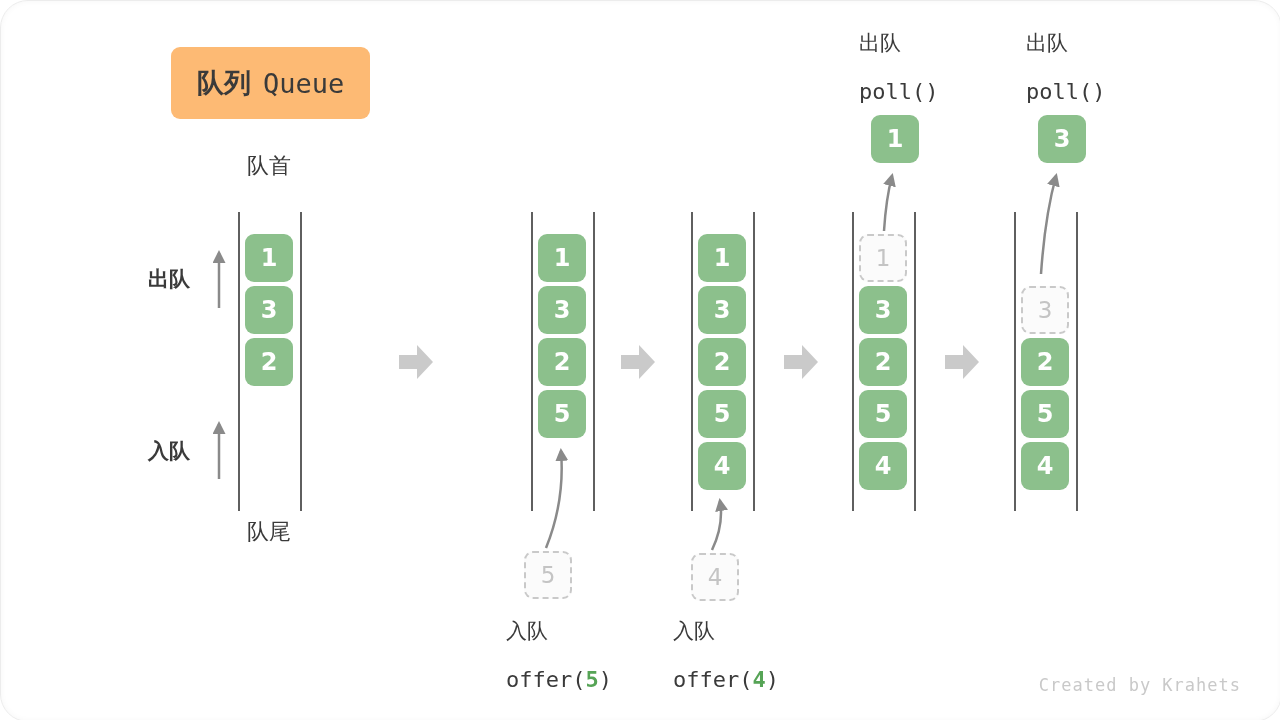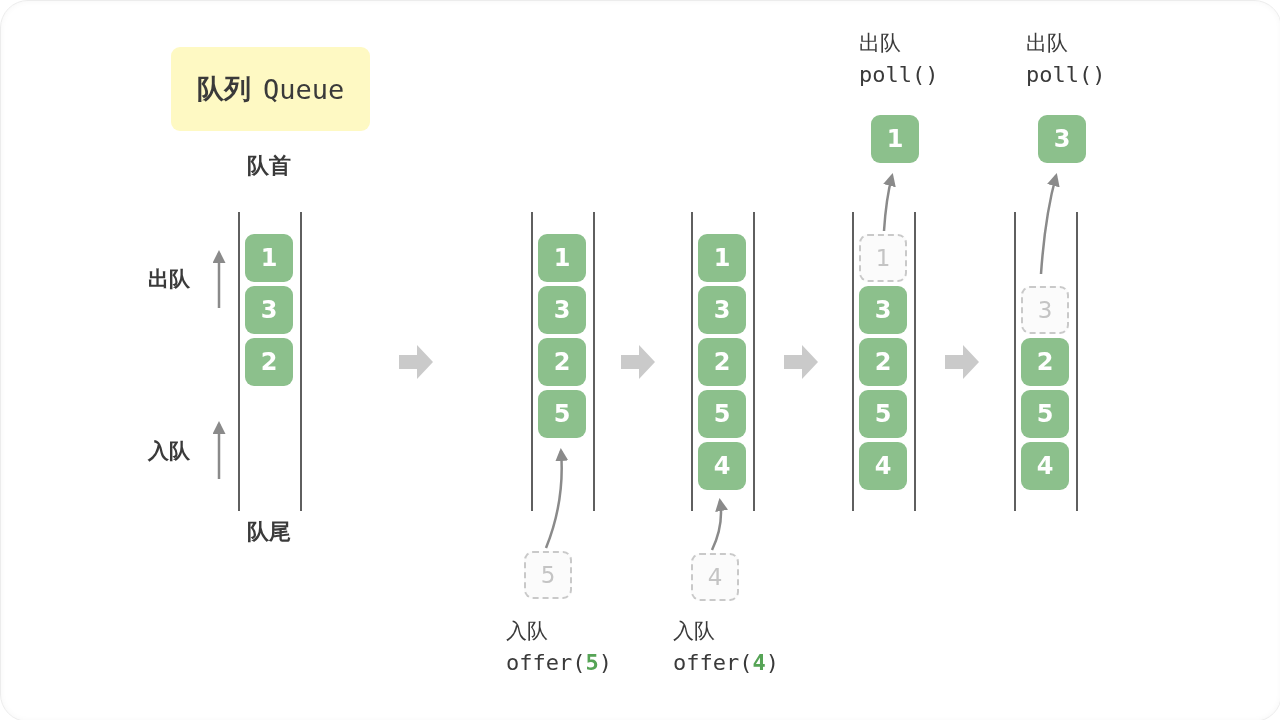--- a/index.html
+++ b/index.html
@@ -7,30 +7,30 @@
     position:relative; width:1280px; height:720px; margin:0 auto;
     background:#ffffff; border:1px solid #ececec; border-radius:28px;
     box-shadow:0 0 6px rgba(0,0,0,0.04) inset;
     overflow:hidden;
     font-family:"DejaVu Sans","Liberation Sans",sans-serif;
     color:#3a3a3a;
   }
   
   .title-badge {
     position:absolute; left:170px; top:46px; height:56px;
-    background:#fef9c3; border-radius:9px;
-    display:flex; align-items:center; padding:14px 26px;
+    background:#fdba74; border-radius:9px;
+    display:flex; align-items:center; padding:8px 26px;
     font-size:27px; white-space:nowrap;
   }
   .title-zh { font-weight:700; }
   .title-en { font-family:"DejaVu Sans Mono","Liberation Mono",monospace; margin-left:12px; }
   
   .front-rear {
     position:absolute; left:237px; width:62px; text-align:center;
-    font-size:22px; font-weight:700;
+    font-size:22px; font-weight:400;
   }
   .side-label {
     position:absolute; left:141px; width:48px; text-align:right;
     font-size:21px; font-weight:700;
   }
   
   .v-line { position:absolute; width:1.5px; background:#5f5f5f; }
   
   .box {
     position:absolute; width:48px; height:48px; box-sizing:border-box;
@@ -39,21 +39,21 @@
   }
   .box.solid { background:#8cc08c; color:#ffffff; font-weight:600; }
   .box.ghost {
     background:#fbfbfb; border:2px dashed #c9c9c9; color:#c4c4c4; font-weight:400;
     font-size:23px;
   }
   
   .op-label { position:absolute; white-space:nowrap; }
   .op-zh { display:block; font-size:21px; font-weight:400; }
   .op-code {
-    display:block; margin-top:5px; font-size:22px;
+    display:block; margin-top:22px; font-size:22px;
     font-family:"DejaVu Sans Mono","Liberation Mono",monospace;
   }
   .op-code .arg { color:#56a456; font-weight:700; }
   .watermark {
     position:absolute; right:40px; top:674px; font-size:17px; color:#c9c9c9;
     font-family:"DejaVu Sans Mono","Liberation Mono",monospace; letter-spacing:1px;
   }
   svg.overlay { position:absolute; left:0; top:0; pointer-events:none; }
 </style>
 </head>
@@ -151,13 +151,14 @@
     <polygon points="783,354 801,354 801,344 817,361 801,378 801,368 783,368" fill="#cacaca"></polygon>
     <polygon points="944,354 962,354 962,344 978,361 962,378 962,368 944,368" fill="#cacaca"></polygon>
 
     <path d="M545,547 Q564,500 560,450" stroke="#8a8a8a" stroke-width="2.5" fill="none" marker-end="url(#ah)"></path>
     <path d="M711,549 Q723,524 719,500" stroke="#8a8a8a" stroke-width="2.5" fill="none" marker-end="url(#ah)"></path>
 
     <path d="M883,230 Q885,198 891,175" stroke="#8a8a8a" stroke-width="2.5" fill="none" marker-end="url(#ah)"></path>
     <path d="M1040,273 Q1044,215 1055,175" stroke="#8a8a8a" stroke-width="2.5" fill="none" marker-end="url(#ah)"></path>
   </svg>
 
+  <div class="watermark">Created by Krahets</div>
 </div>
 
 </body></html>

